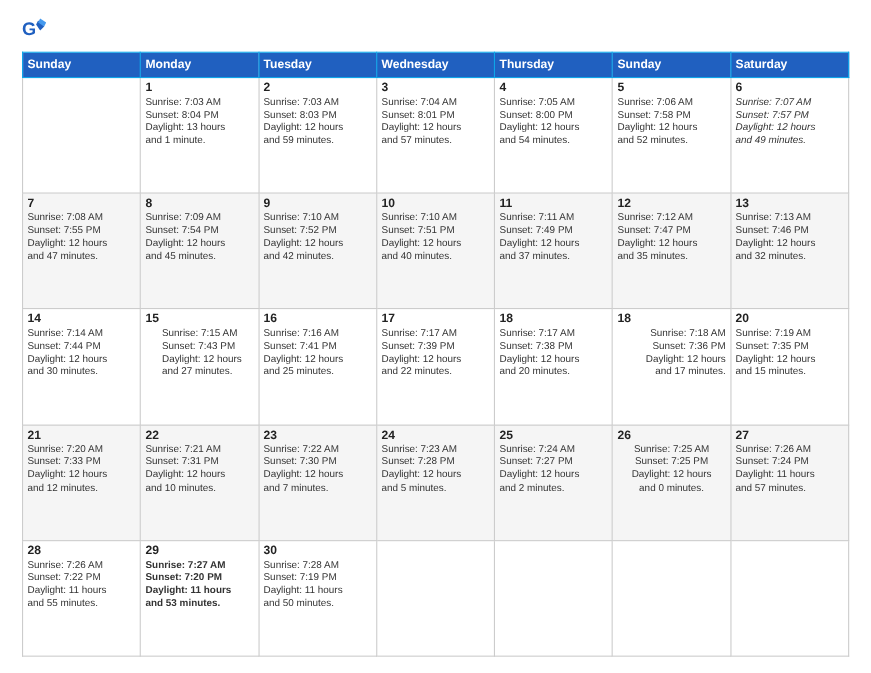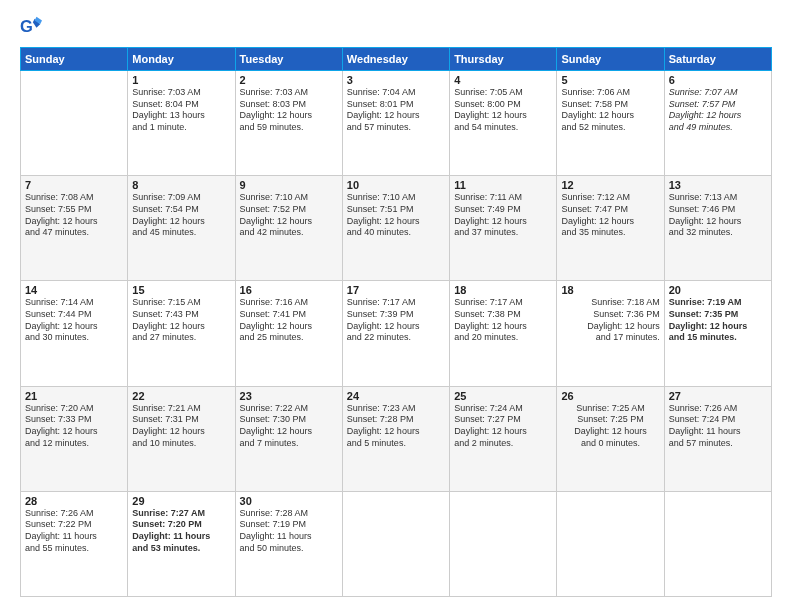--- a/index.html
+++ b/index.html
@@ -227,21 +227,21 @@
         <tr>
           <td>
             <span class="day-number">14</span>
             <div class="day-info" style="white-space: pre-line;">Sunrise: 7:14 AM
 Sunset: 7:44 PM
 Daylight: 12 hours
 and 30 minutes.</div>
           </td>
           <td>
             <span class="day-number">15</span>
-            <div class="day-info" style="white-space: pre-line;">Sunrise: 7:15 AM
+            <div class="day-info" style="white-space: pre-line; margin-left: 15px;">Sunrise: 7:15 AM
 Sunset: 7:43 PM
 Daylight: 12 hours
 and 27 minutes.</div>
           </td>
           <td>
             <span class="day-number">16</span>
             <div class="day-info" style="white-space: pre-line;">Sunrise: 7:16 AM
 Sunset: 7:41 PM
 Daylight: 12 hours
 and 25 minutes.</div>
@@ -262,21 +262,21 @@
           </td>
           <td>
             <span class="day-number">18</span>
             <div class="day-info" style="white-space: pre-line; text-align: right;">Sunrise: 7:18 AM
 Sunset: 7:36 PM
 Daylight: 12 hours
 and 17 minutes.</div>
           </td>
           <td>
             <span class="day-number">20</span>
-            <div class="day-info" style="white-space: pre-line; font-weight: bold;">Sunrise: 7:19 AM
+            <div class="day-info" style="white-space: pre-line;">Sunrise: 7:19 AM
 Sunset: 7:35 PM
 Daylight: 12 hours
 and 15 minutes.</div>
           </td>
         </tr>
         <tr>
           <td>
             <span class="day-number">21</span>
             <div class="day-info" style="white-space: pre-line;">Sunrise: 7:20 AM
 Sunset: 7:33 PM

